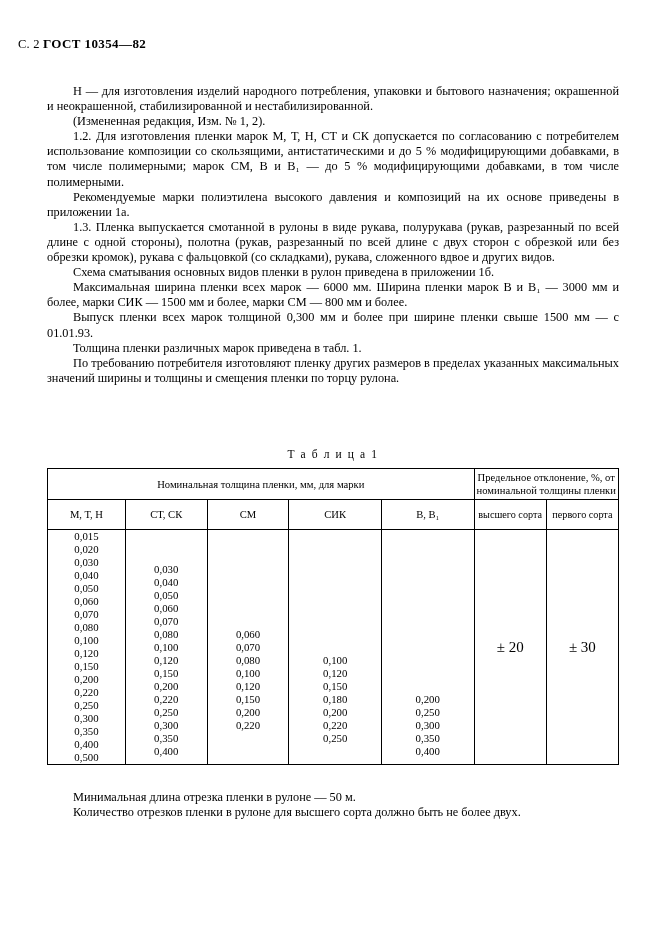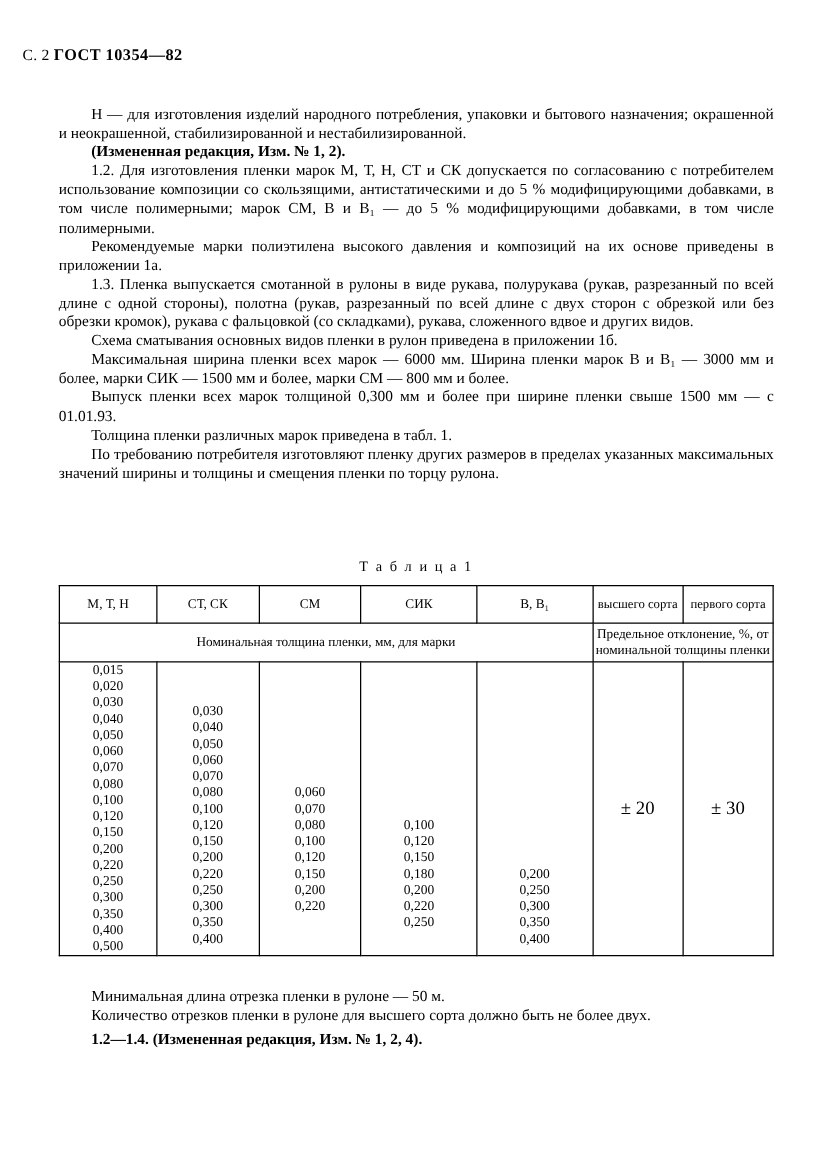--- a/index.html
+++ b/index.html
@@ -47,21 +47,21 @@
     font-size: 12.3px;
     line-height: 15.1px;
     text-align: justify;
   }
   .content p {
     margin: 0 0 0 0;
     text-indent: 26px;
     text-align: justify;
   }
   .bold {
-    font-weight: bold;
+    font-weight: normal;
   }
   .tbl-caption {
     position: absolute;
     left: 47px;
     top: 448px;
     width: 572px;
     text-align: center;
     font-size: 11.5px;
     letter-spacing: 1.6px;
   }
@@ -150,33 +150,33 @@
     <p>Выпуск пленки всех марок толщиной 0,300 мм и более при ширине пленки свыше 1500 мм — с 01.01.93.</p>
     <p>Толщина пленки различных марок приведена в табл. 1.</p>
     <p>По требованию потребителя изготовляют пленку других размеров в пределах указанных максимальных значений ширины и толщины и смещения пленки по торцу рулона.</p>
   </div>
 
   <div class="tbl-caption">Т а б л и ц а  1</div>
 
   <table class="main">
     <tbody>
       <tr>
+        <td class="hdr-top" colspan="5">Номинальная толщина пленки, мм, для марки</td>
+        <td class="hdr-top" colspan="2">Предельное отклонение, %, от номинальной толщины пленки</td>
+      </tr>
+      <tr>
         <td class="hdr-sub" style="width:78px;">М, Т, Н</td>
         <td class="hdr-sub" style="width:82px;">СТ, СК</td>
         <td class="hdr-sub" style="width:82px;">СМ</td>
         <td class="hdr-sub" style="width:93px;">СИК</td>
         <td class="hdr-sub" style="width:93px;">В, В₁</td>
         <td class="hdr-sub2" style="width:72px;">высшего сорта</td>
         <td class="hdr-sub2" style="width:72px;">первого сорта</td>
       </tr>
       <tr>
-        <td class="hdr-top" colspan="5">Номинальная толщина пленки, мм, для марки</td>
-        <td class="hdr-top" colspan="2">Предельное отклонение, %, от номинальной толщины пленки</td>
-      </tr>
-      <tr>
         <td class="col-data">
             <div class="numlist">0,015
 0,020
 0,030
 0,040
 0,050
 0,060
 0,070
 0,080
 0,100
@@ -262,16 +262,15 @@
           </td>
         <td class="dev-cell">± 20</td>
         <td class="dev-cell">± 30</td>
       </tr>
     </tbody>
   </table>
 
   <div class="after">
     <p>Минимальная длина отрезка пленки в рулоне — 50 м.</p>
     <p>Количество отрезков пленки в рулоне для высшего сорта должно быть не более двух.</p>
-    <p class="gap"><span class="bold">1.2—1.4.  </span><span class="bold">(Измененная редакция, Изм. № 1, 2, 4).</span></p>
   </div>
 
 </div>
 
 </body></html>

